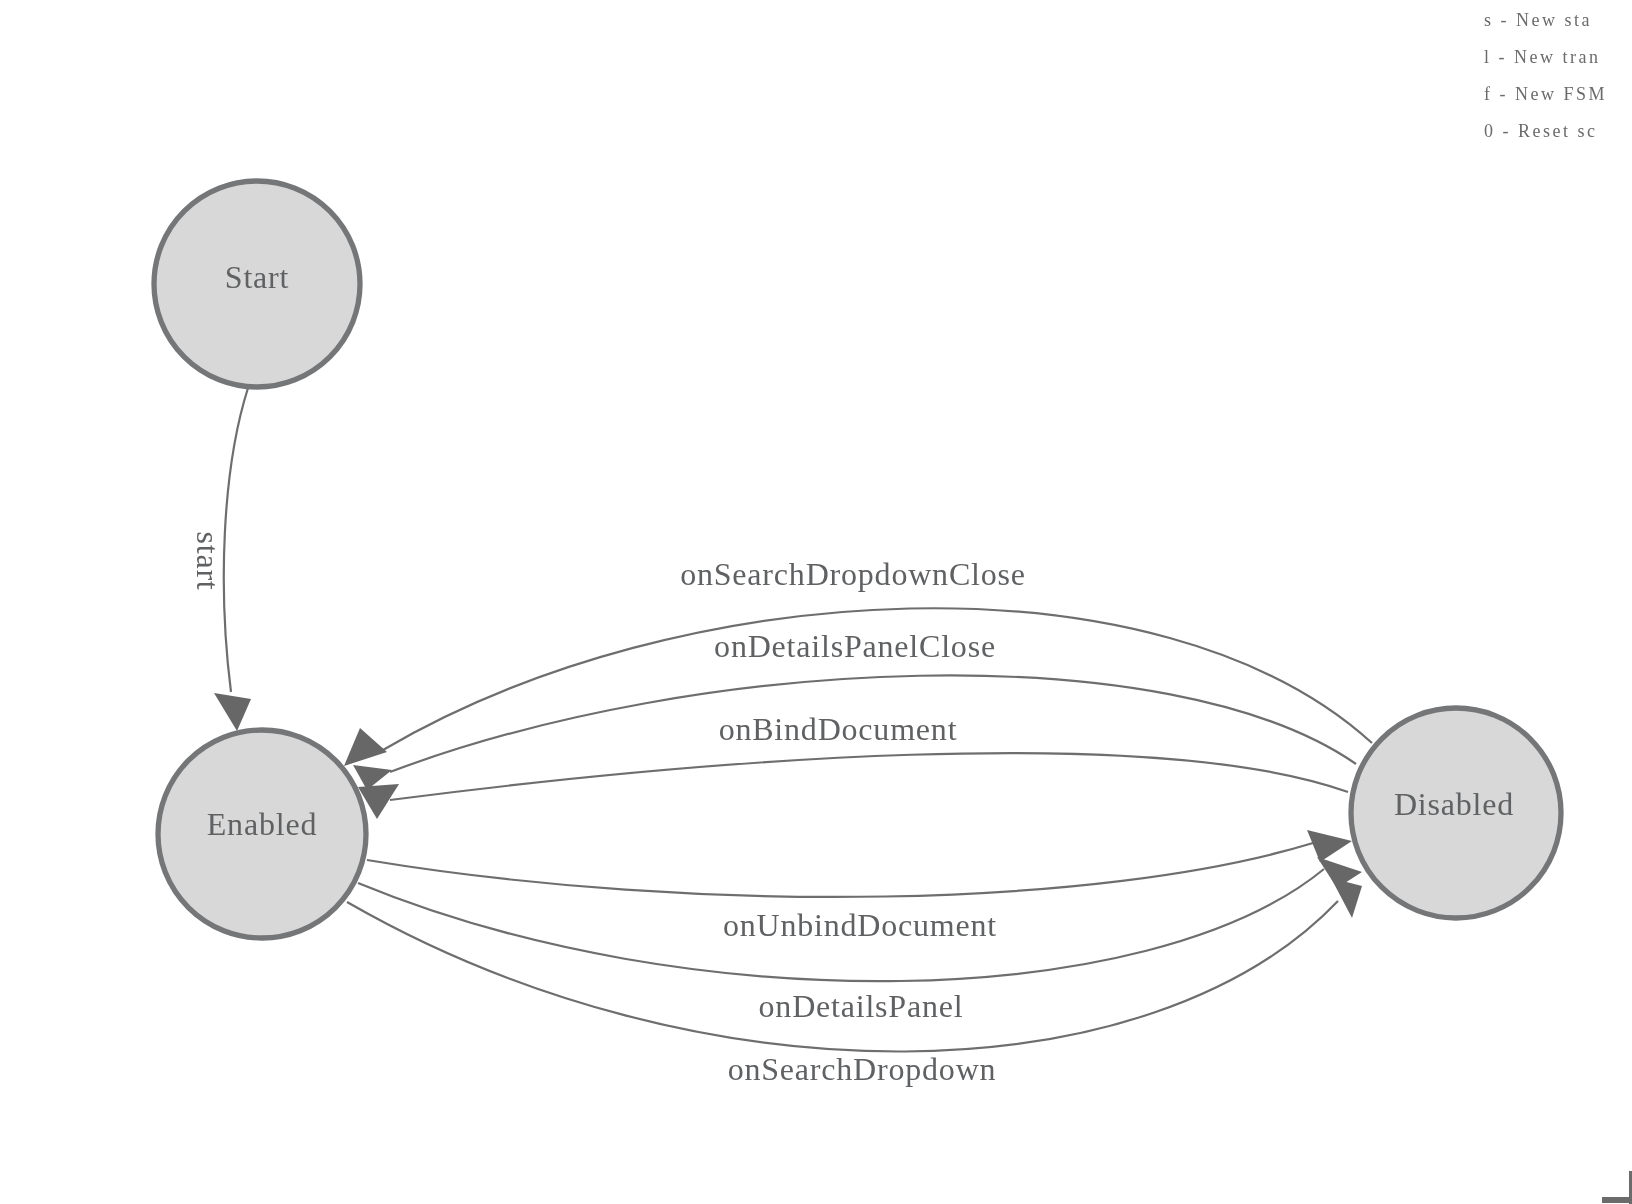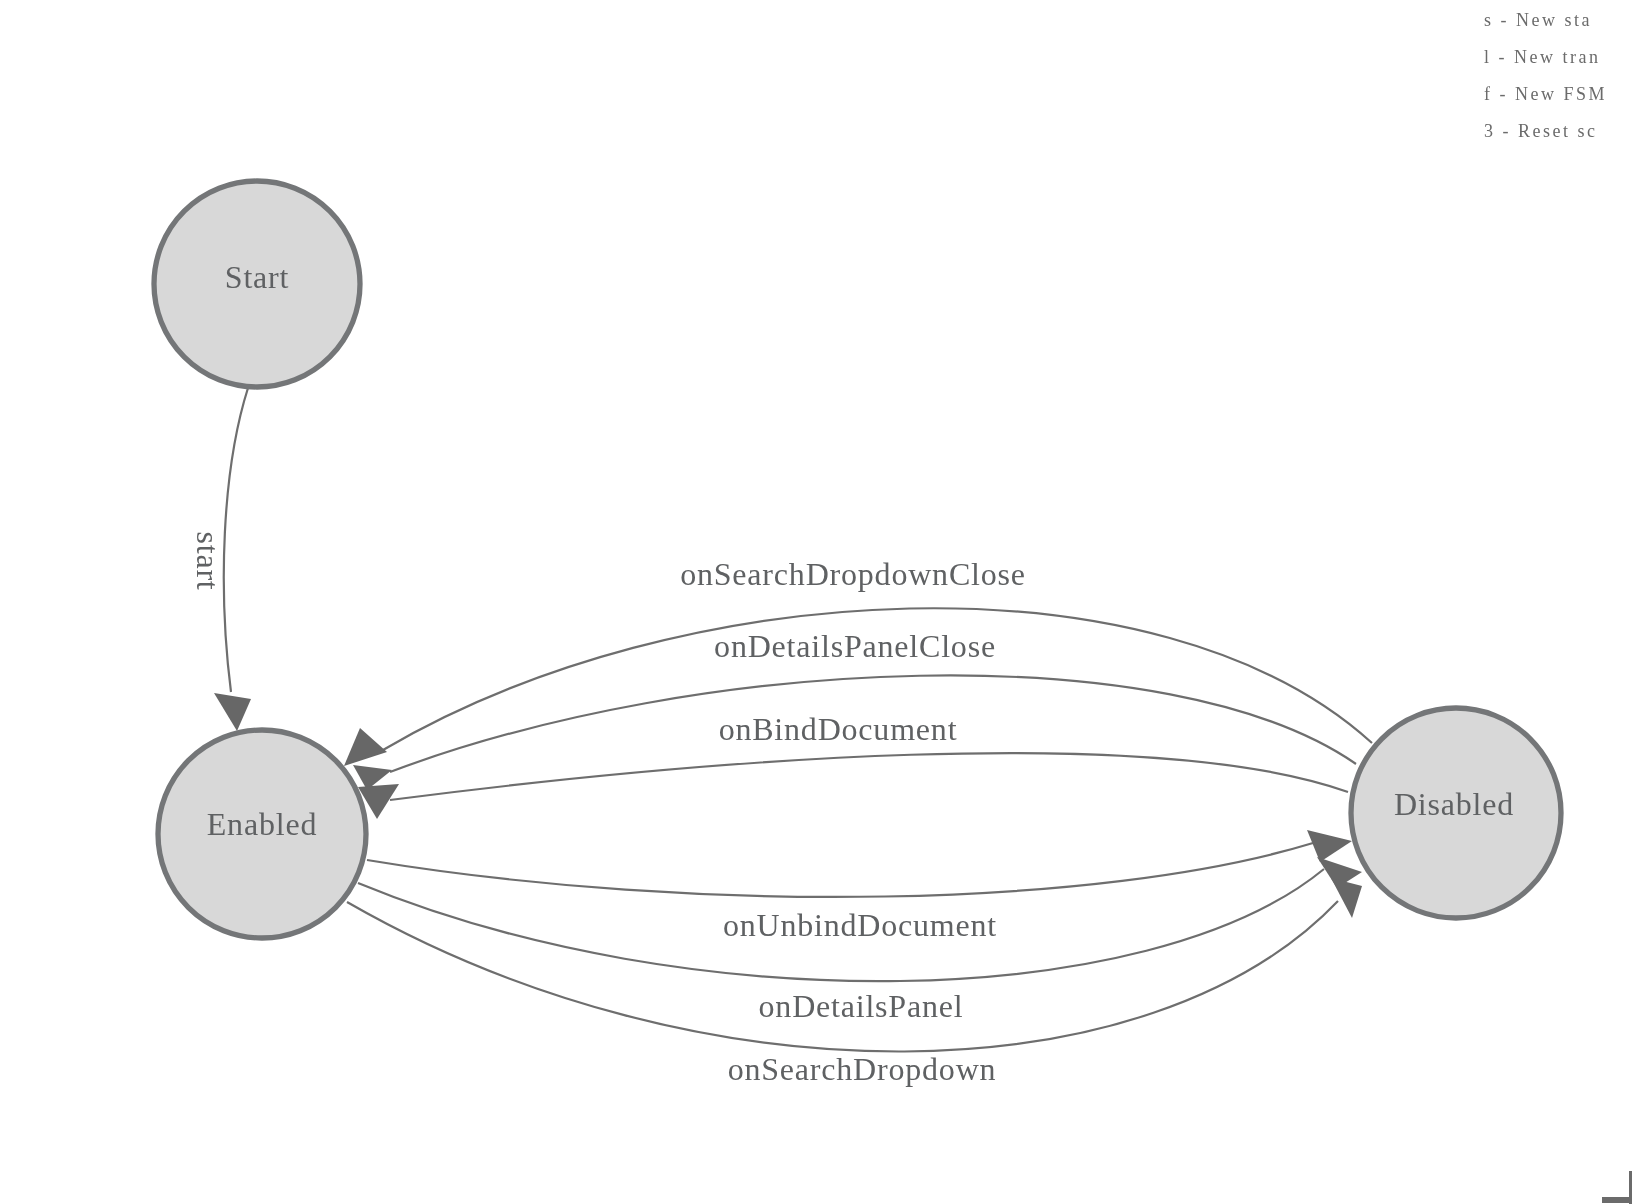--- a/index.html
+++ b/index.html
@@ -53,19 +53,19 @@
     <text class="edge-label" x="838" y="740">onBindDocument</text>
     <text class="edge-label" x="860" y="936">onUnbindDocument</text>
     <text class="edge-label" x="861" y="1017">onDetailsPanel</text>
     <text class="edge-label" x="862" y="1080">onSearchDropdown</text>
   </svg>
 
   <div id="legend">
     <div>s - New sta</div>
     <div>l - New tran</div>
     <div>f - New FSM</div>
-    <div>3 - Reset sc</div>
+    <div>0 - Reset sc</div>
   </div>
 
   <div class="corner-v"></div>
   <div class="corner-h"></div>
 
 </div>
 
 </body></html>

